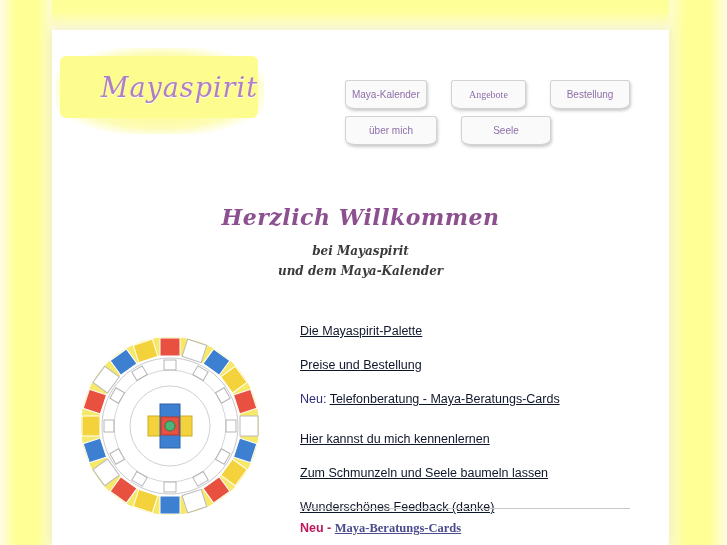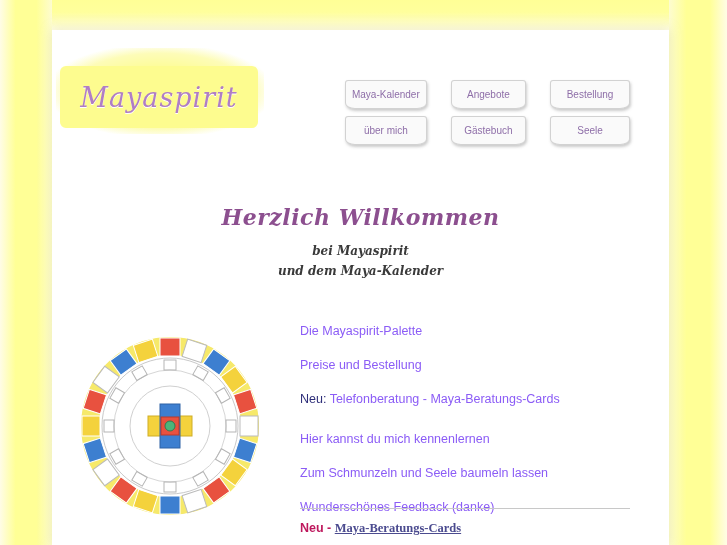--- a/index.html
+++ b/index.html
@@ -61,27 +61,27 @@
   }
   .logo-glow {
     position: absolute;
     left: 0; top: 0;
     width: 208px; height: 86px;
     background: radial-gradient(ellipse at 50% 50%, #fdfc9a 40%, #fdfcb8 62%, rgba(255,255,255,0) 78%);
     border-radius: 14px;
   }
   .logo-box {
     position: absolute;
-    left: 4px; top: 18px;
+    left: 4px; top: 8px;
     width: 198px; height: 62px;
     background: #fdfc8f;
     border-radius: 6px;
     display: flex;
     align-items: center;
-    justify-content: center;
+    justify-content: flex-end;
   }
   .logo-text {
     font-family: "DejaVu Serif", serif;
     font-style: italic;
     font-size: 27px;
     color: #b07ec4;
     letter-spacing: 1px;
     text-shadow: 0 1px 0 #fff;
   }
 
@@ -106,21 +106,21 @@
     display: flex;
     align-items: center;
     justify-content: center;
     font-size: 10px;
     color: #8e6ea8;
     font-family: "Liberation Sans", sans-serif;
     cursor: pointer;
     white-space: nowrap;
   }
   .nav-btn.w1 { width: 90px; }
-  .nav-btn.w2 { width: 83px; }
+  .nav-btn.w2 { width: 83px; font-family: Liberation Serif, serif; }
   .nav-btn.w3 { width: 88px; }
 
   
   .welcome {
     position: absolute;
     top: 204px;
     left: 52px;
     width: 617px;
     text-align: center;
   }
@@ -158,21 +158,22 @@
     top: 323px;
     width: 340px;
   }
   .link-row {
     font-size: 12.5px;
     margin-bottom: 18px;
     color: #4b4b8f;
     line-height: 16px;
   }
   .link-row a {
-    color: #8b5cf6;
+    color: #0f172a;
+    text-decoration: underline;
     cursor: pointer;
   }
   .link-row .prefix-neu {
     color: #2f2f7a;
     text-decoration: none;
   }
   .gap-before { margin-top: 24px; }
   .divider {
     position: absolute;
     left: 300px;
@@ -215,21 +216,20 @@
 </div>
 
 <div class="nav">
   <div class="nav-row">
     <div class="nav-btn w1">Maya-Kalender</div>
     <div class="nav-btn w2">Angebote</div>
     <div class="nav-btn w3">Bestellung</div>
   </div>
   <div class="nav-row">
     <div class="nav-btn w1">über mich</div>
-    <div class="nav-btn w2">Gästebuch</div>
     <div class="nav-btn w3">Seele</div>
   </div>
 </div>
 
 <div class="welcome">
   <div class="welcome-title">Herzlich Willkommen</div>
   <div class="welcome-sub1">bei Mayaspirit</div>
   <div class="welcome-sub2">und dem Maya-Kalender</div>
 </div>
 

